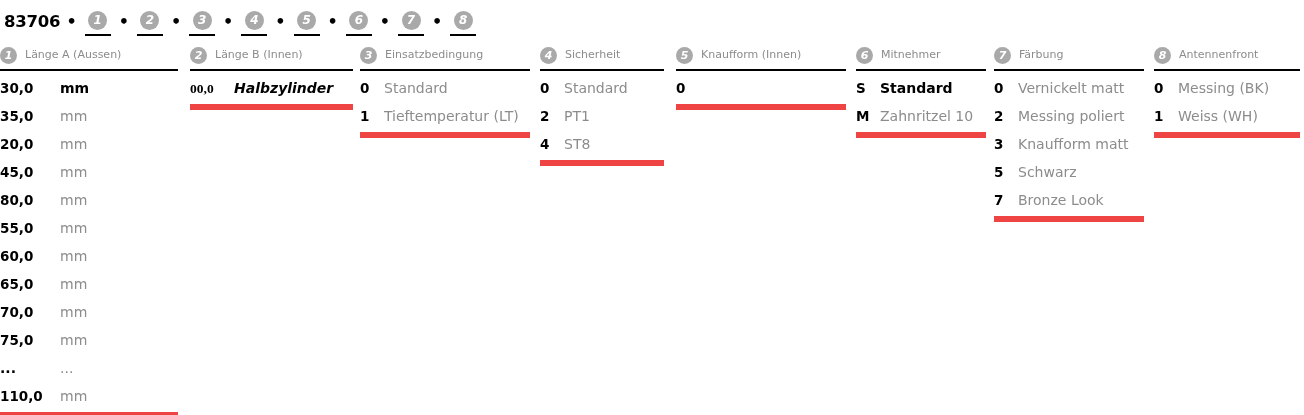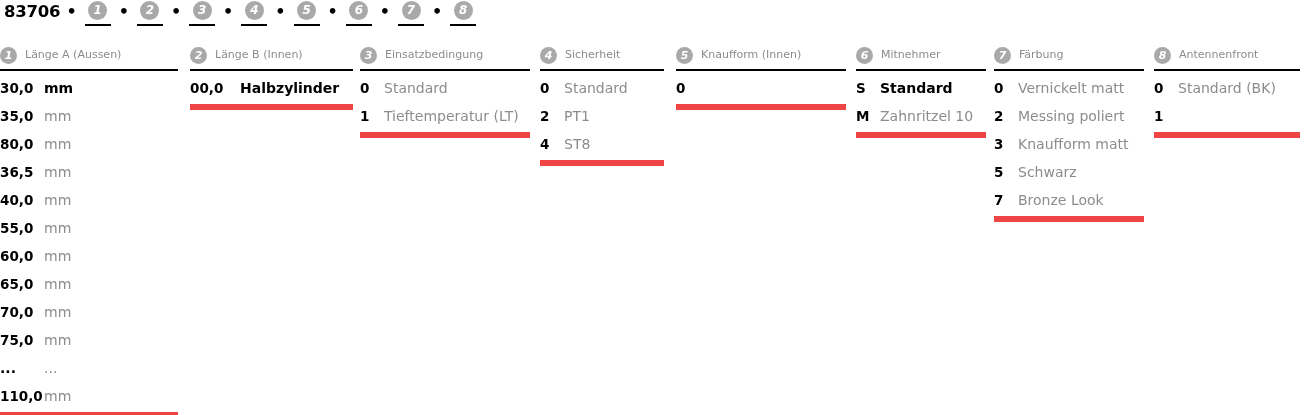--- a/index.html
+++ b/index.html
@@ -13,21 +13,21 @@
     font-family: "DejaVu Sans", "Liberation Sans", sans-serif;
     color: #000000;
     overflow: hidden;
     position: relative;
   }
 
   
   #breadcrumb {
     position: absolute;
     left: 0px;
-    top: 0px;
+    top: 10px;
     height: 32px;
     display: flex;
     align-items: flex-start;
     padding-left: 4px;
     box-sizing: border-box;
   }
   #breadcrumb .code {
     font-size: 16.5px;
     font-weight: bold;
     letter-spacing: -0.2px;
@@ -146,23 +146,23 @@
     color: #000000;
     font-weight: bold;
   }
   .row.ellipsis .key,
   .row.ellipsis .val {
     font-size: 14px;
   }
 
   
   .col-1 .key { width: 44px; }
-  .col-1 .val { margin-left: 0; }
-  .col-2 .key { width: 44px; }
-  .col-2 .val { margin-left: 6px; }
+  .col-1 .val { margin-left: 16px; }
+  .col-2 .key { width: 44px; font-family: Liberation Serif, serif; }
+  .col-2 .val { margin-left: 0px; font-style: italic; }
   .col-3 .key,
   .col-4 .key,
   .col-5 .key,
   .col-6 .key,
   .col-7 .key,
   .col-8 .key { width: 20px; }
   .col-3 .val,
   .col-4 .val,
   .col-5 .val,
   .col-6 .val,
@@ -242,29 +242,29 @@
       <div class="col-list">
         <div class="row selected">
           <span class="key">30,0</span>
           <span class="val">mm</span>
         </div>
         <div class="row">
           <span class="key">35,0</span>
           <span class="val">mm</span>
         </div>
         <div class="row">
+          <span class="key">20,0</span>
+          <span class="val">mm</span>
+        </div>
+        <div class="row">
+          <span class="key">45,0</span>
+          <span class="val">mm</span>
+        </div>
+        <div class="row">
           <span class="key">80,0</span>
-          <span class="val">mm</span>
-        </div>
-        <div class="row">
-          <span class="key">36,5</span>
-          <span class="val">mm</span>
-        </div>
-        <div class="row">
-          <span class="key">40,0</span>
           <span class="val">mm</span>
         </div>
         <div class="row">
           <span class="key">55,0</span>
           <span class="val">mm</span>
         </div>
         <div class="row">
           <span class="key">60,0</span>
           <span class="val">mm</span>
         </div>
@@ -394,20 +394,21 @@
       </div>
     </div>
     <div class="col col-8">
       <div class="col-head">
         <span class="head-badge">8</span>
         <span class="head-label">Antennenfront</span>
       </div>
       <div class="col-list">
         <div class="row">
           <span class="key">0</span>
-          <span class="val">Standard (BK)</span>
+          <span class="val">Messing (BK)</span>
         </div>
         <div class="row">
           <span class="key">1</span>
+          <span class="val">Weiss (WH)</span>
         </div>
       </div>
     </div>
   </div>
 
 </body></html>

